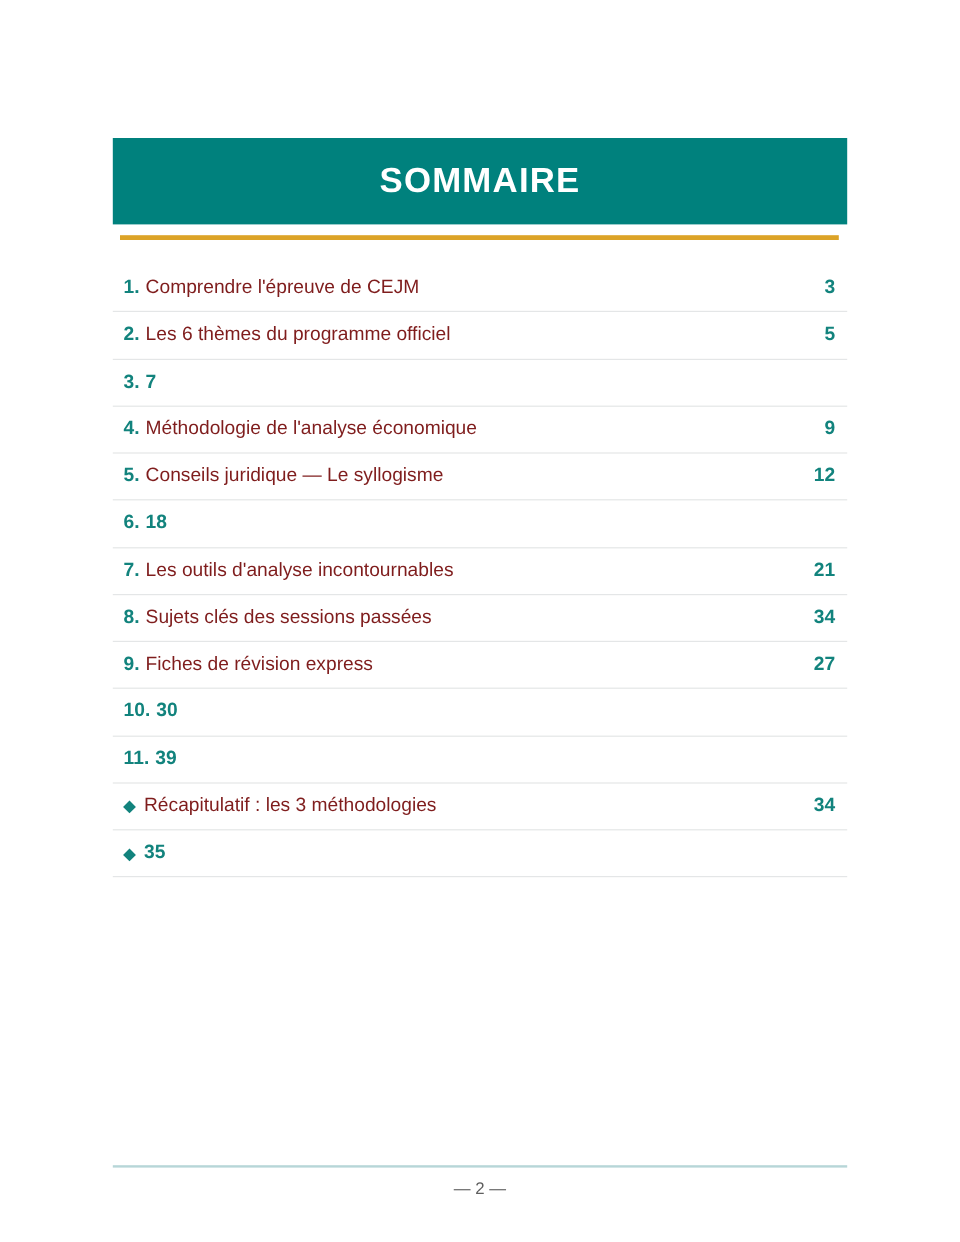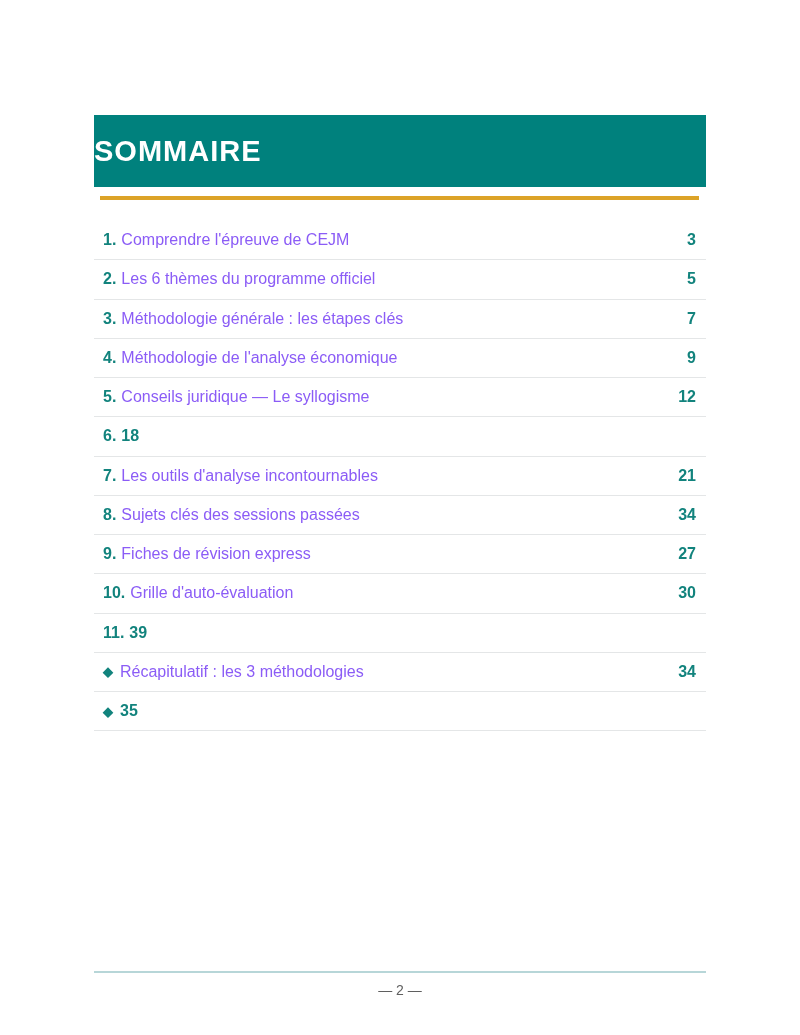--- a/index.html
+++ b/index.html
@@ -7,21 +7,21 @@
     width: 800px; height: 1035px;
     background: #ffffff;
     font-family: "Liberation Sans", sans-serif;
     position: relative;
     overflow: hidden;
   }
   .banner {
     position: absolute; left: 94px; top: 115px;
     width: 612px; height: 72px;
     background: #00817d;
-    display: flex; align-items: center; 
+    display: flex; align-items: center; justify-content: center;
   }
   .banner-title {
     color: #ffffff; font-weight: bold; font-size: 29px; letter-spacing: 1px;
   }
   .gold-line {
     position: absolute; left: 100px; top: 196px;
     width: 599px; height: 4px; background: #dca327;
   }
   .toc {
     position: absolute; left: 94px; top: 221px; width: 612px;
@@ -30,21 +30,21 @@
     display: flex; align-items: center;
     height: 39.25px; box-sizing: border-box;
     border-bottom: 1px solid #e4e6e7;
     font-size: 16px;
     padding-left: 9px;
   }
   .toc-marker {
     color: #12837d; font-weight: bold; margin-right: 5px; white-space: nowrap;
   }
   .toc-marker.diamond { font-size: 13px; margin-right: 7px; }
-  .toc-label { color: #8b5cf6; flex: 1; white-space: nowrap; overflow: hidden; }
+  .toc-label { color: #7f1d1d; flex: 1; white-space: nowrap; overflow: hidden; }
   .toc-page {
     color: #12837d; font-weight: bold; text-align: right; margin-right: 10px;
   }
   .footer-line {
     position: absolute; left: 94px; top: 971px;
     width: 612px; height: 2px; background: #b7d6d8;
   }
   .footer-text {
     position: absolute; left: 0; top: 982px; width: 800px;
     text-align: center; color: #5f5f5f; font-size: 14px;
@@ -65,21 +65,20 @@
       <span class="toc-label">Comprendre l'épreuve de CEJM</span>
       <span class="toc-page">3</span>
     </div>
     <div class="toc-row">
       <span class="toc-marker">2.</span>
       <span class="toc-label">Les 6 thèmes du programme officiel</span>
       <span class="toc-page">5</span>
     </div>
     <div class="toc-row">
       <span class="toc-marker">3.</span>
-      <span class="toc-label">Méthodologie générale : les étapes clés</span>
       <span class="toc-page">7</span>
     </div>
     <div class="toc-row">
       <span class="toc-marker">4.</span>
       <span class="toc-label">Méthodologie de l'analyse économique</span>
       <span class="toc-page">9</span>
     </div>
     <div class="toc-row">
       <span class="toc-marker">5.</span>
       <span class="toc-label">Conseils juridique — Le syllogisme</span>
@@ -99,21 +98,20 @@
       <span class="toc-label">Sujets clés des sessions passées</span>
       <span class="toc-page">34</span>
     </div>
     <div class="toc-row">
       <span class="toc-marker">9.</span>
       <span class="toc-label">Fiches de révision express</span>
       <span class="toc-page">27</span>
     </div>
     <div class="toc-row">
       <span class="toc-marker">10.</span>
-      <span class="toc-label">Grille d'auto-évaluation</span>
       <span class="toc-page">30</span>
     </div>
     <div class="toc-row">
       <span class="toc-marker">11.</span>
       <span class="toc-page">39</span>
     </div>
     <div class="toc-row">
       <span class="toc-marker diamond">◆</span>
       <span class="toc-label">Récapitulatif : les 3 méthodologies</span>
       <span class="toc-page">34</span>

